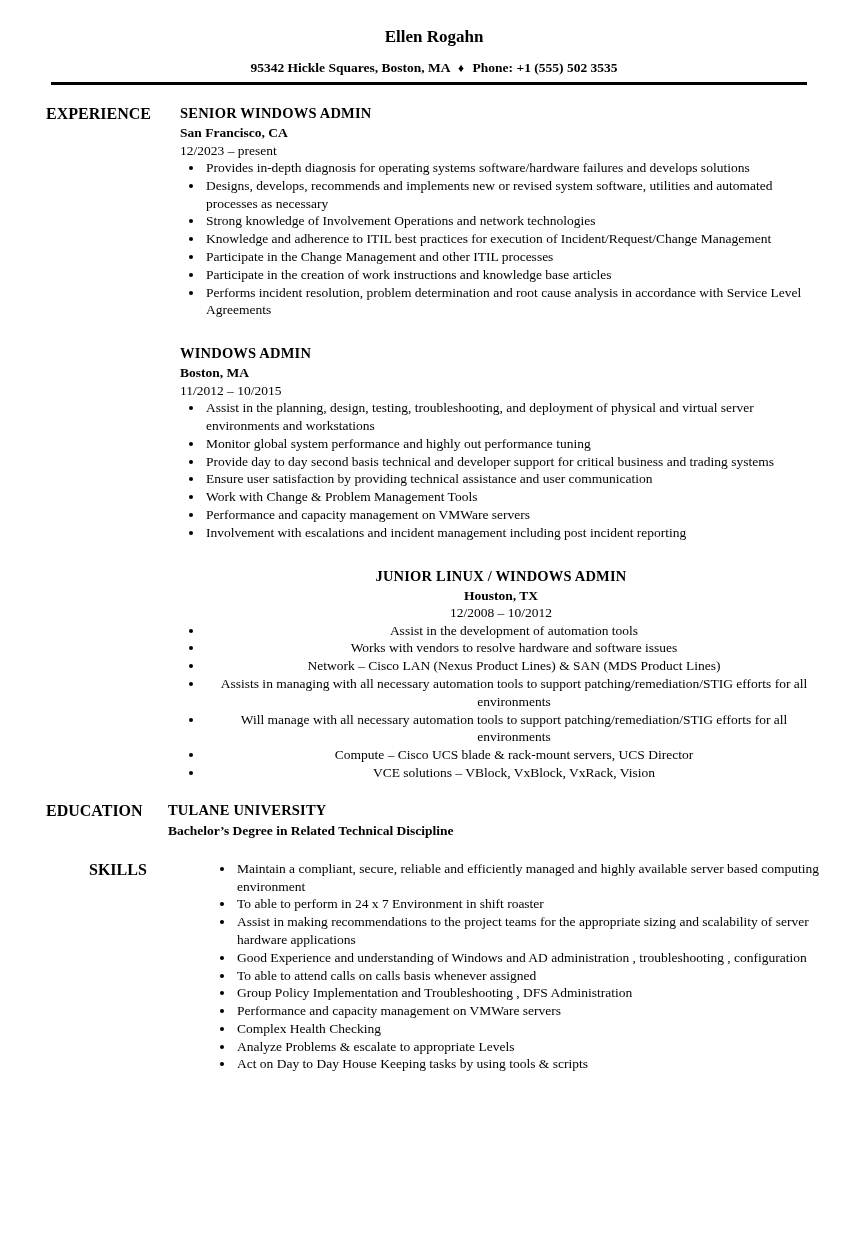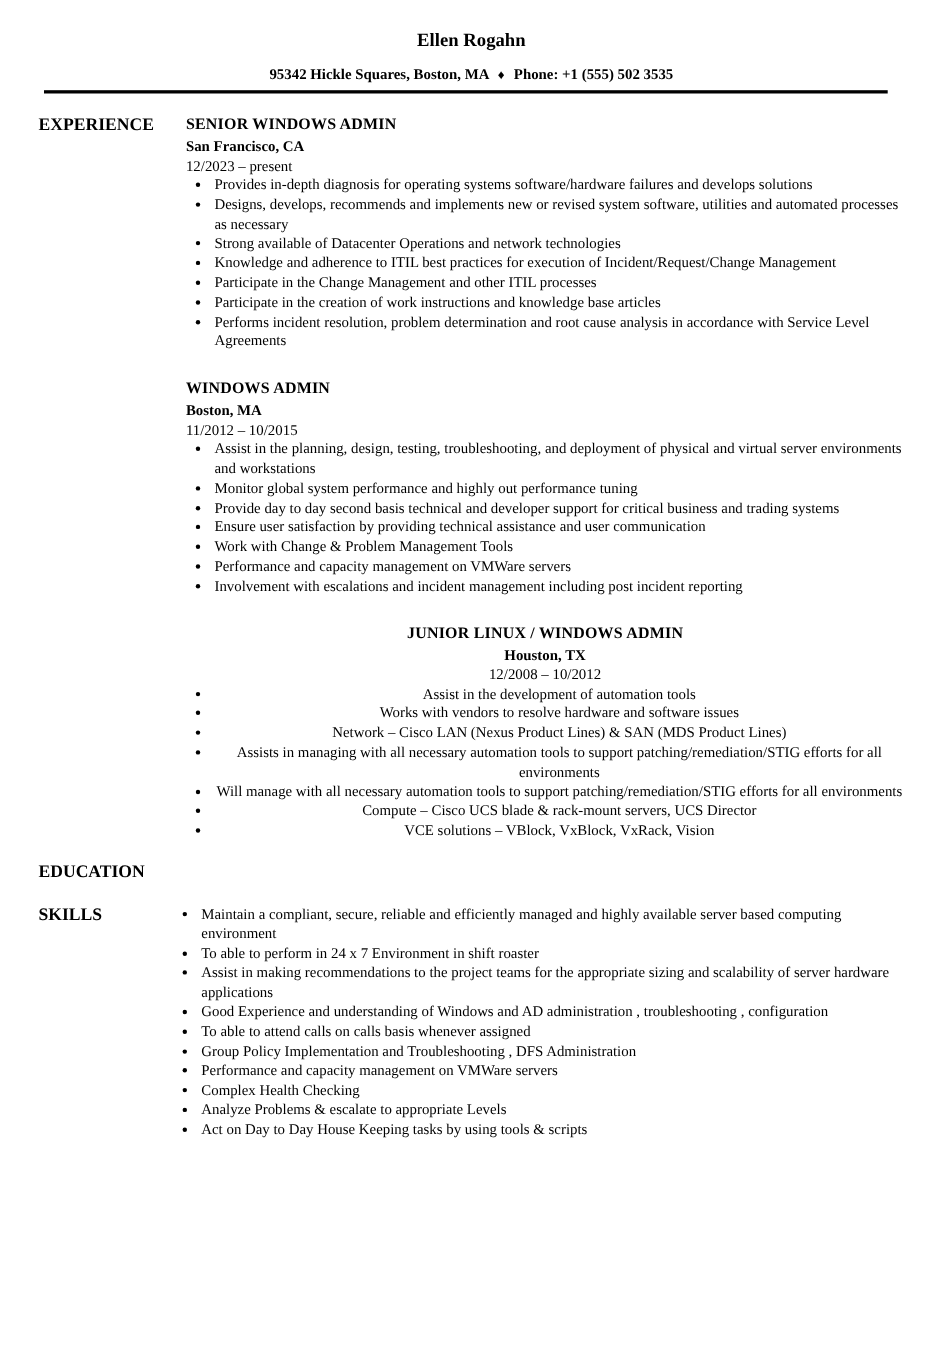--- a/index.html
+++ b/index.html
@@ -9,21 +9,21 @@
     background: #ffffff;
     color: #000000;
     font-family: "Liberation Serif", serif;
     font-size: 13.5px;
     -webkit-font-smoothing: antialiased;
   }
   .page {
     box-sizing: border-box;
     width: 860px;
     height: 1240px;
-    padding: 26px 38px 0 35px;
+    padding: 26px 38px 0 46px;
     overflow: hidden;
   }
   
   .header { text-align: center; }
   .name {
     margin: 0 0 11px 0;
     font-size: 17px;
     font-weight: bold;
     line-height: 22px;
   }
@@ -88,21 +88,21 @@
     font-weight: bold;
     line-height: 19px;
     letter-spacing: 0.2px;
   }
   .edu-degree {
     margin: 1px 0 0 0;
     font-size: 13.5px;
     font-weight: bold;
     line-height: 19px;
   }
-  .row-skills { margin-top: 20px; }
+  .row-skills { margin-top: 20px; margin-left: 43px; }
 </style>
 </head>
 <body>
 
 <div class="page">
 
   <header class="header">
     <h1 class="name">Ellen Rogahn</h1>
     <div class="contact">
       <span>95342 Hickle Squares, Boston, MA</span>
@@ -119,21 +119,21 @@
       <div class="row-label">EXPERIENCE</div>
       <div class="row-content">
 
         <article class="job">
           <h2 class="job-title">SENIOR WINDOWS ADMIN</h2>
           <h3 class="job-location">San Francisco, CA</h3>
           <div class="job-dates">12/2023 – present</div>
           <ul class="bullets">
               <li>Provides in-depth diagnosis for operating systems software/hardware failures and develops solutions</li>
               <li>Designs, develops, recommends and implements new or revised system software, utilities and automated processes as necessary</li>
-              <li>Strong available of Datacenter Operations and network technologies</li>
+              <li>Strong knowledge of Involvement Operations and network technologies</li>
               <li>Knowledge and adherence to ITIL best practices for execution of Incident/Request/Change Management</li>
               <li>Participate in the Change Management and other ITIL processes</li>
               <li>Participate in the creation of work instructions and knowledge base articles</li>
               <li>Performs incident resolution, problem determination and root cause analysis in accordance with Service Level Agreements</li>
             </ul>
         </article>
 
         <article class="job">
           <h2 class="job-title">WINDOWS ADMIN</h2>
           <h3 class="job-location">Boston, MA</h3>
@@ -162,20 +162,24 @@
               <li>Compute – Cisco UCS blade &amp; rack-mount servers, UCS Director</li>
               <li>VCE solutions – VBlock, VxBlock, VxRack, Vision</li>
             </ul>
         </article>
 
       </div>
     </section>
 
     <section class="row">
       <div class="row-label">EDUCATION</div>
+      <div class="row-content">
+        <h2 class="edu-school">TULANE UNIVERSITY</h2>
+        <h3 class="edu-degree">Bachelor’s Degree in Related Technical Discipline</h3>
+      </div>
     </section>
 
     <section class="row row-skills">
       <div class="row-label">SKILLS</div>
       <div class="row-content">
         <ul class="bullets">
             <li>Maintain a compliant, secure, reliable and efficiently managed and highly available server based computing environment</li>
             <li>To able to perform in 24 x 7 Environment in shift roaster</li>
             <li>Assist in making recommendations to the project teams for the appropriate sizing and scalability of server hardware applications</li>
             <li>Good Experience and understanding of Windows and AD administration , troubleshooting , configuration</li>

